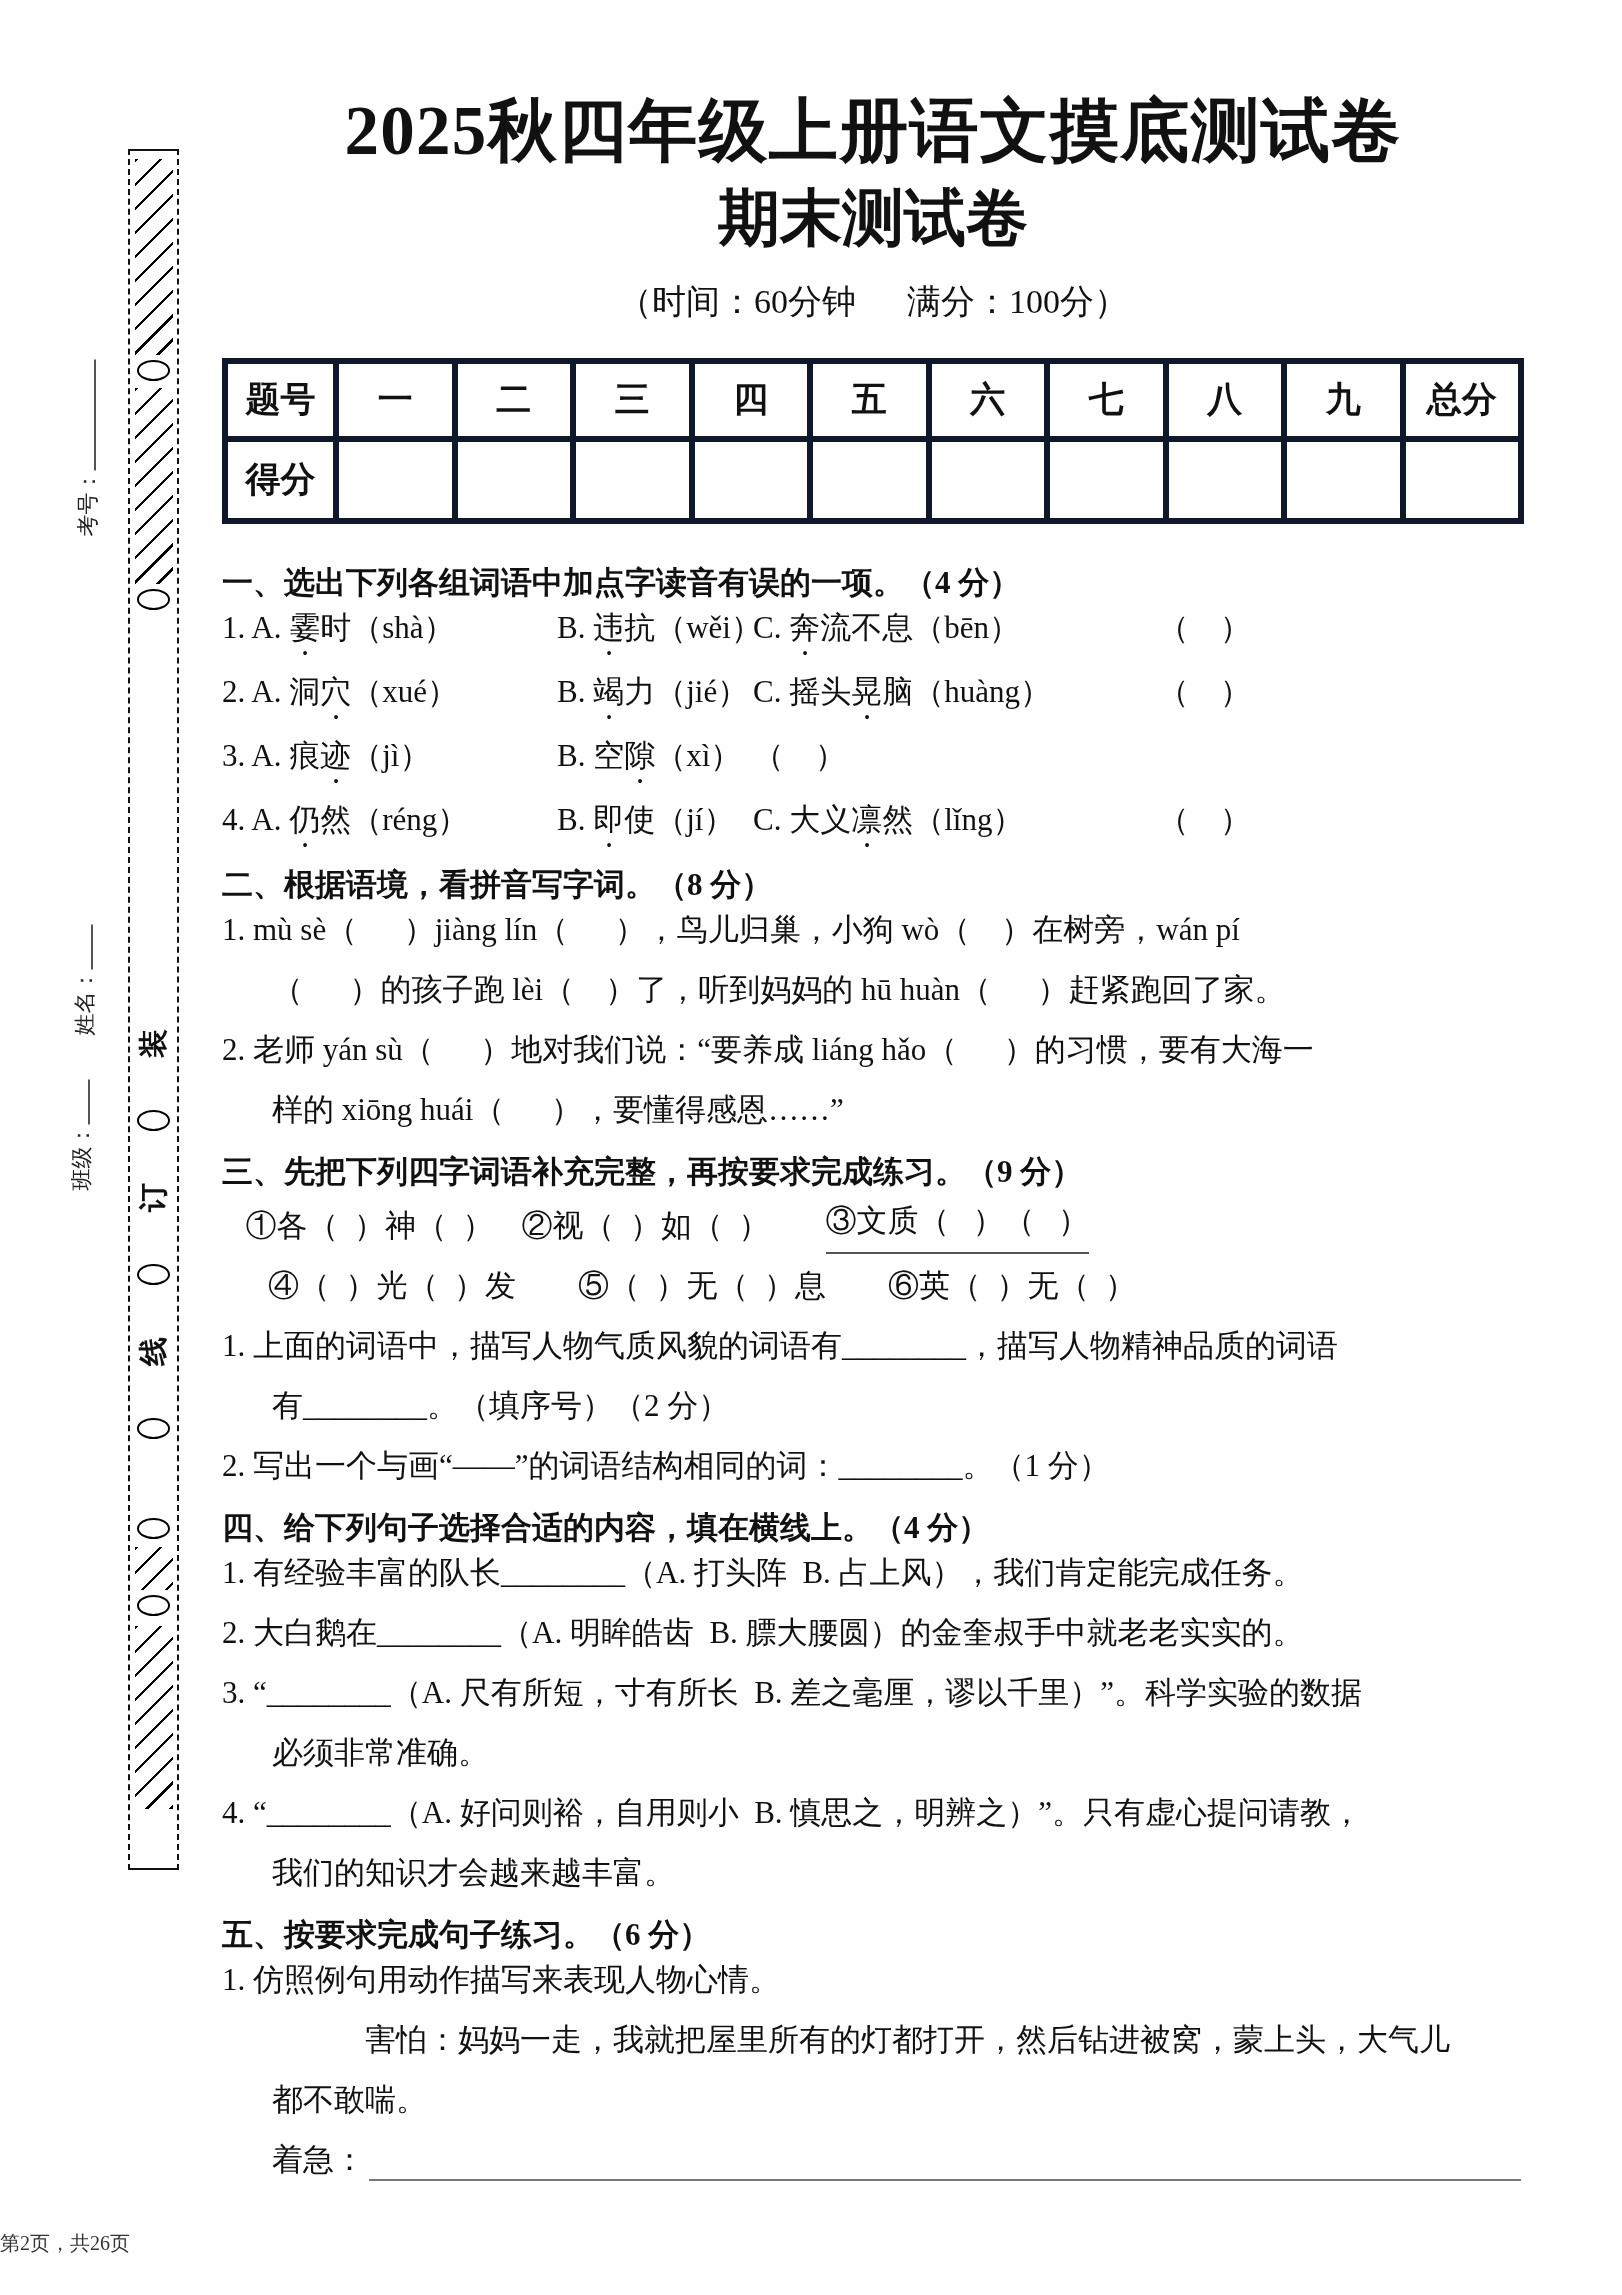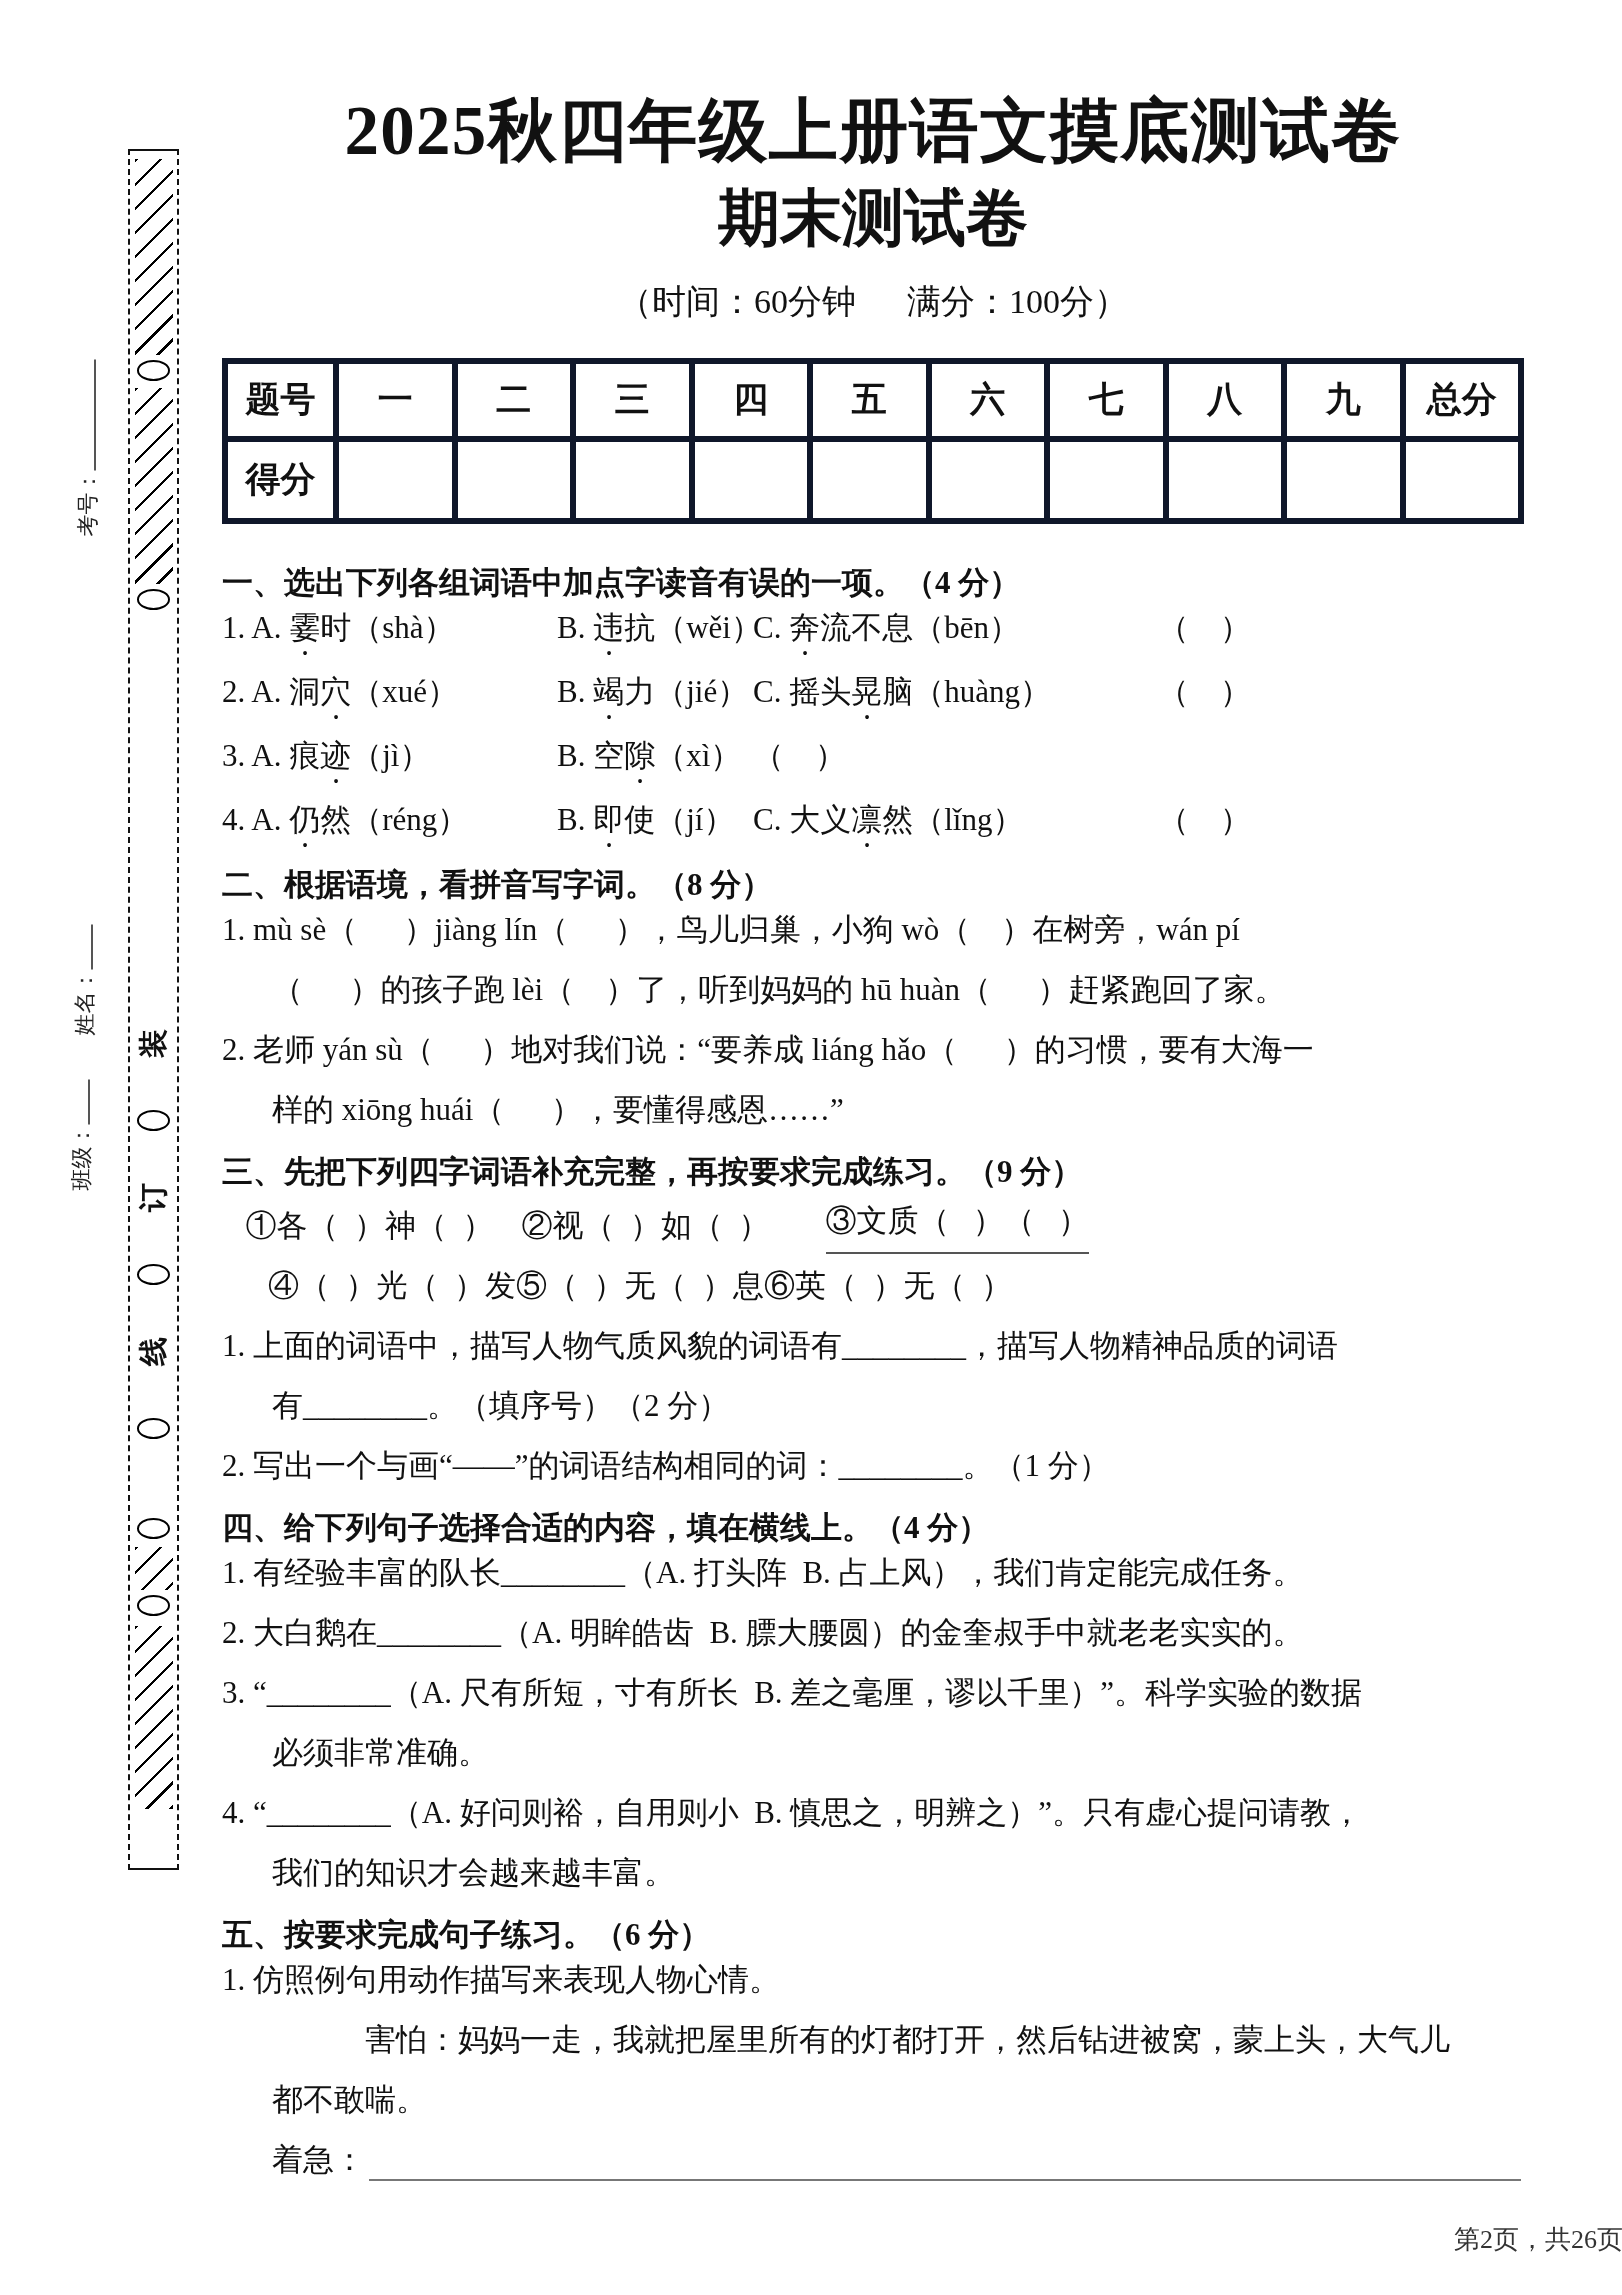--- a/index.html
+++ b/index.html
@@ -50,27 +50,27 @@
   .line{font-size:31px;line-height:60px;white-space:pre;}
   .ind1{padding-left:50px;}
   .ind2{padding-left:143px;}
 
   .s1row{display:grid;grid-template-columns:335px 196px 1fr 366px;font-size:31px;line-height:60px;white-space:pre;}
   .dot{text-emphasis:filled dot;text-emphasis-position:under right;
        -webkit-text-emphasis:filled dot;-webkit-text-emphasis-position:under;}
 
   .idiom-row{display:flex;font-size:31px;line-height:60px;white-space:pre;}
   .idiom-row.r1{padding-left:23.6px;gap:28px;margin-top:9.2px;}
-  .idiom-row.r2{padding-left:46px;}
+  .idiom-row.r2{padding-left:46px;gap:62px;}
   .u-line{border-bottom:2.6px solid #555;padding-bottom:10px;align-self:center;line-height:1.4;margin-left:28px;}
 
   .fill-row{display:flex;font-size:31px;line-height:60px;white-space:pre;padding-left:50px;}
   .fill-line{flex:1;border-bottom:2px solid #777;margin:0 2.6px 9.2px 3.9px;}
 
-  .footer{position:absolute;left:0;right:0;bottom:38px;text-align:right;font-size:26px;color:#333;font-family:Liberation Serif, serif;}
+  .footer{position:absolute;left:0;right:0;bottom:38px;text-align:left;font-size:20px;color:#333;font-family:Liberation Serif, serif;}
 </style>
 </head>
 <body>
 
 <div class="page">
 
   <div class="binding-strip">
     <div class="hatch h1"></div>
     <div class="ring"></div>
     <div class="hatch h2"></div>

